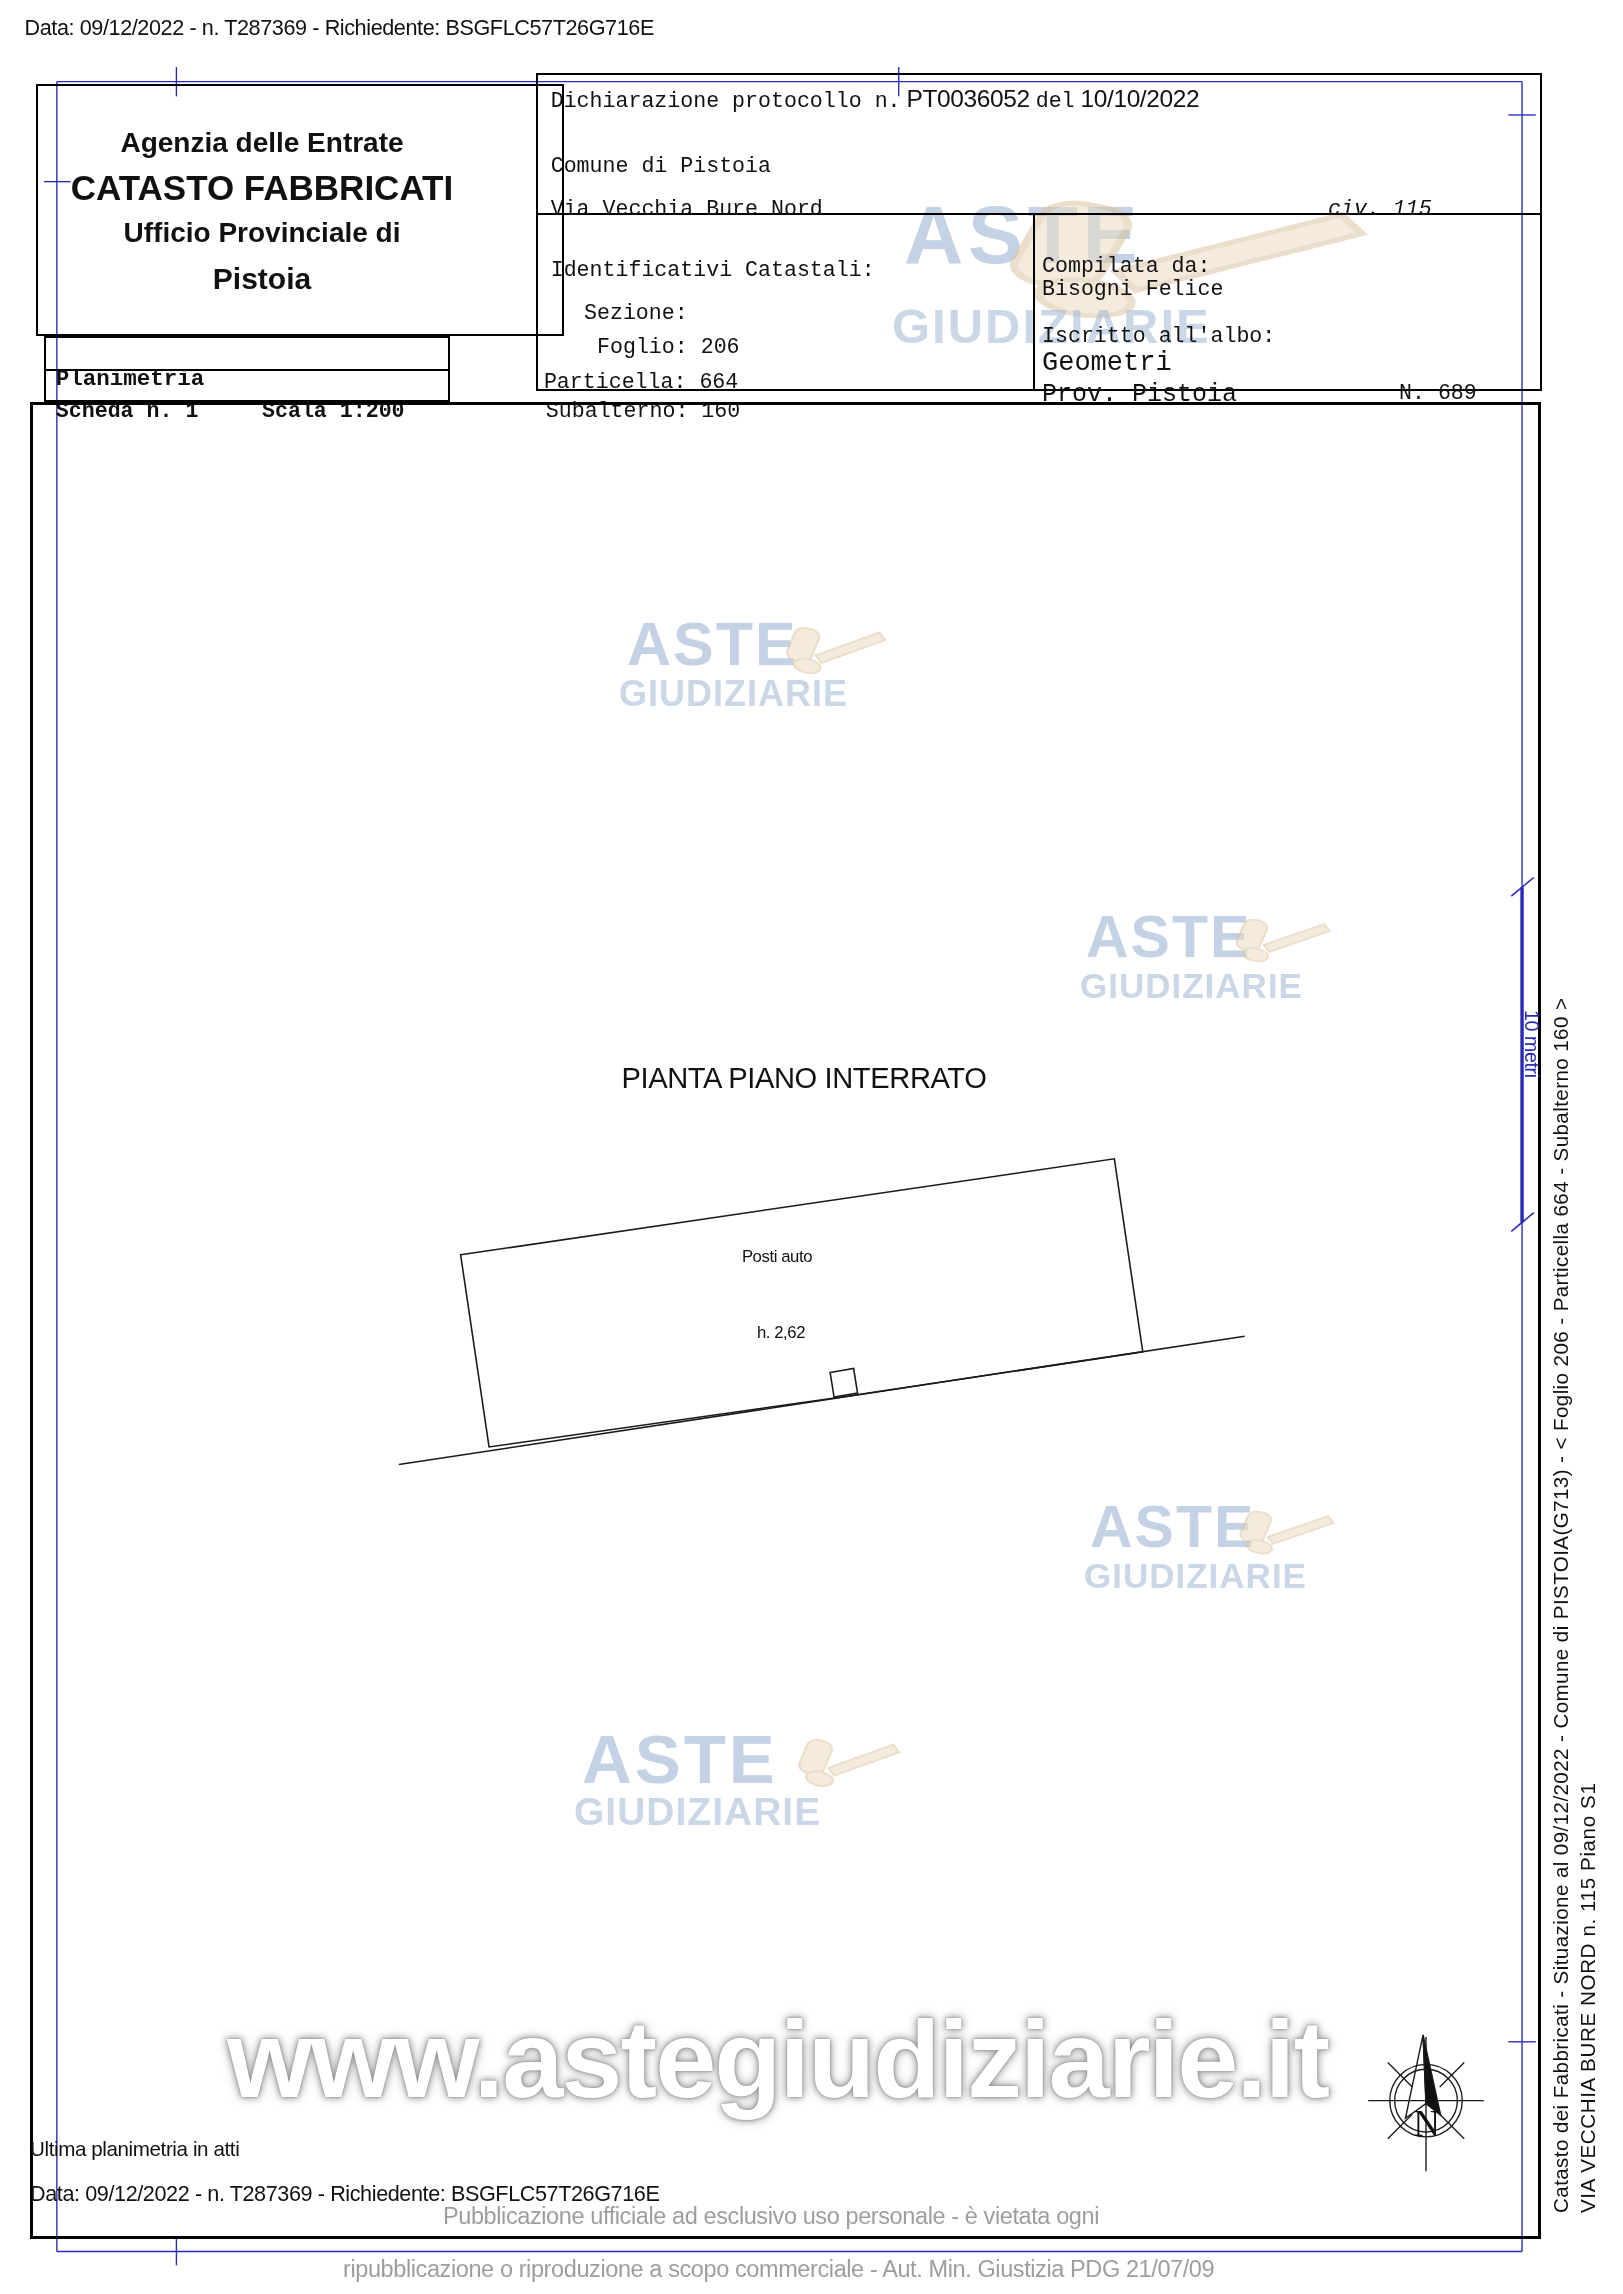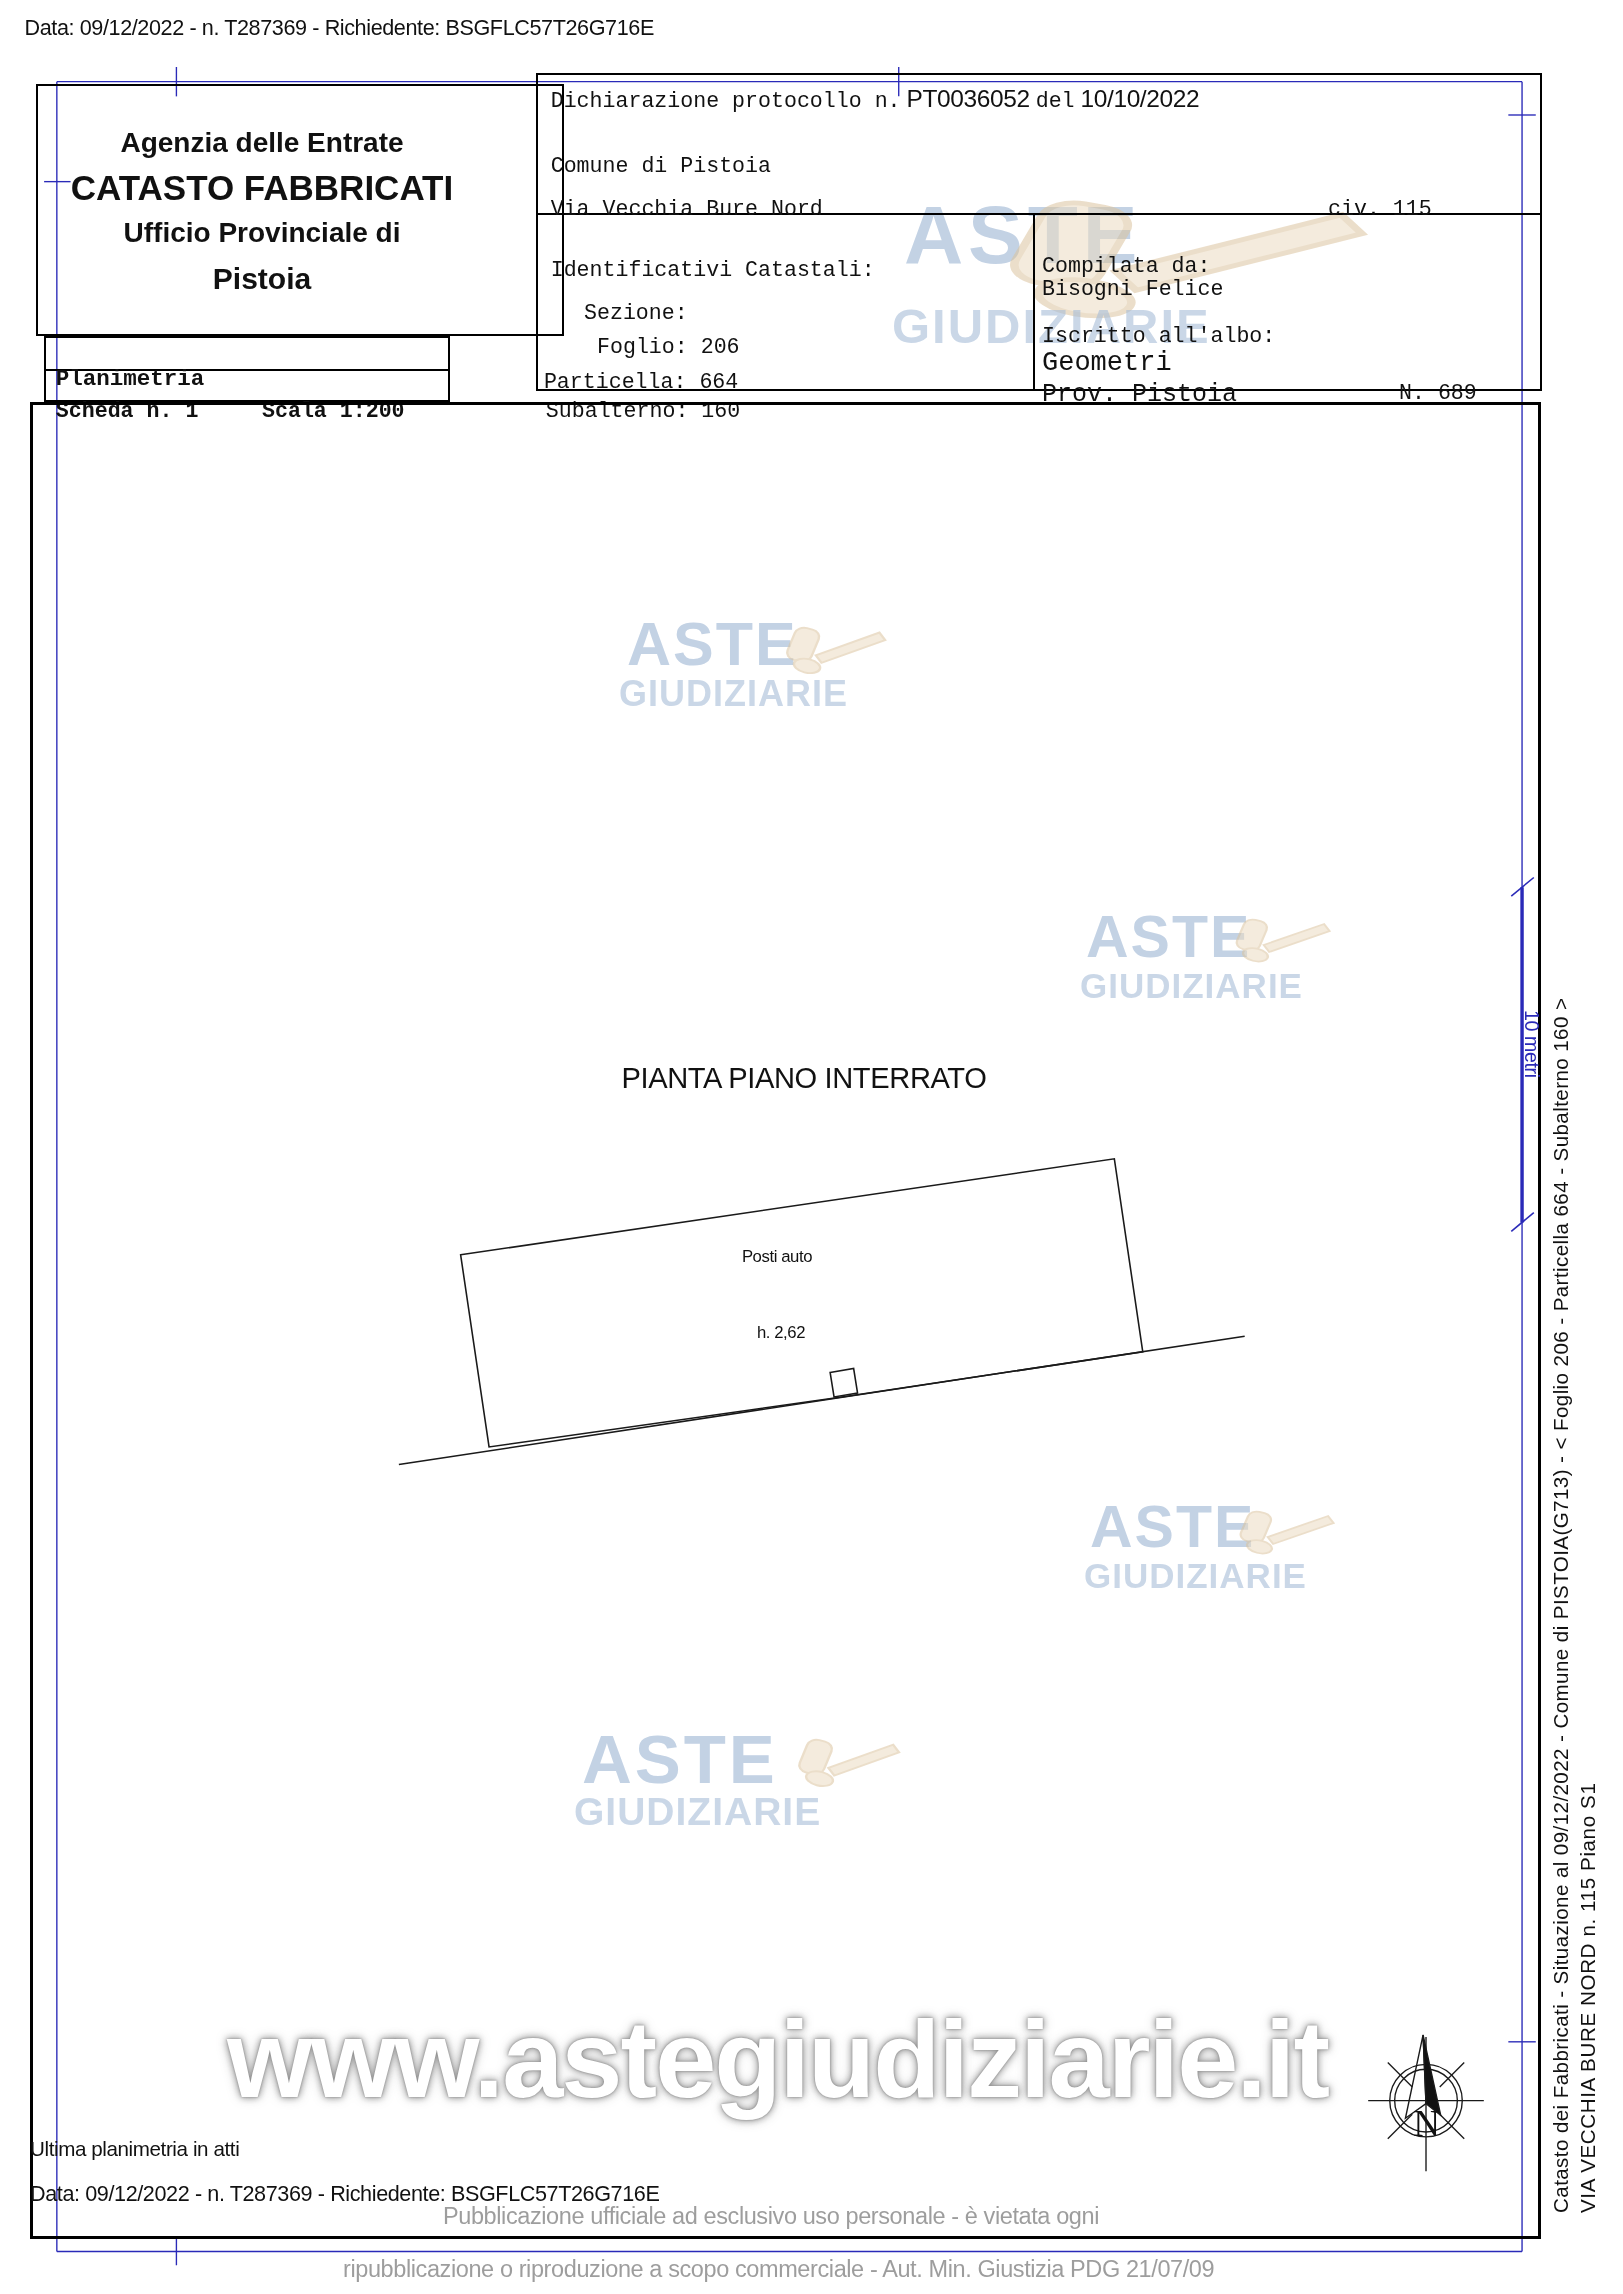--- a/index.html
+++ b/index.html
@@ -135,21 +135,21 @@
     <div style="position:absolute;left:495px;top:140px;height:175px;border-left:2px solid #000;"></div>
 
     <div class="abs" style="left:12.7px;top:9.8px;font-size:21.6px;">
       <span class="mono">Dichiarazione protocollo n.</span>
       <span class="cond" style="font-size:24.5px;">PT0036052</span>
       <span class="mono">del</span>
       <span class="cond" style="font-size:24.5px;">10/10/2022</span>
     </div>
     <div class="abs mono" style="left:12.7px;top:55px;font-size:21.6px;">Comune di Pistoia</div>
     <div class="abs mono" style="left:12.7px;top:98px;font-size:21.6px;">Via Vecchia Bure Nord</div>
-    <div class="abs mono" style="left:790px;top:98px;font-size:21.6px;">civ. 115</div>
+    <div class="abs mono" style="left:790px;top:98px;font-size:21.6px;font-style:italic;">civ. 115</div>
 
     <div class="abs mono" style="left:12.7px;top:159px;font-size:21.6px;">Identificativi Catastali:</div>
     <div class="abs mono" style="left:46px;top:202px;font-size:21.6px;">Sezione:</div>
     <div class="abs mono" style="left:59px;top:236px;font-size:21.6px;">Foglio: 206</div>
     <div class="abs mono" style="left:5.9px;top:271px;font-size:21.6px;">Particella: 664</div>
     <div class="abs mono" style="left:7.8px;top:300px;font-size:21.6px;">Subalterno: 160</div>
 
     <div class="abs mono" style="left:504px;top:155px;font-size:21.6px;">Compilata da:</div>
     <div class="abs mono" style="left:504px;top:178px;font-size:21.6px;">Bisogni Felice</div>
     <div class="abs mono" style="left:504px;top:225px;font-size:21.6px;">Iscritto all'albo:</div>

